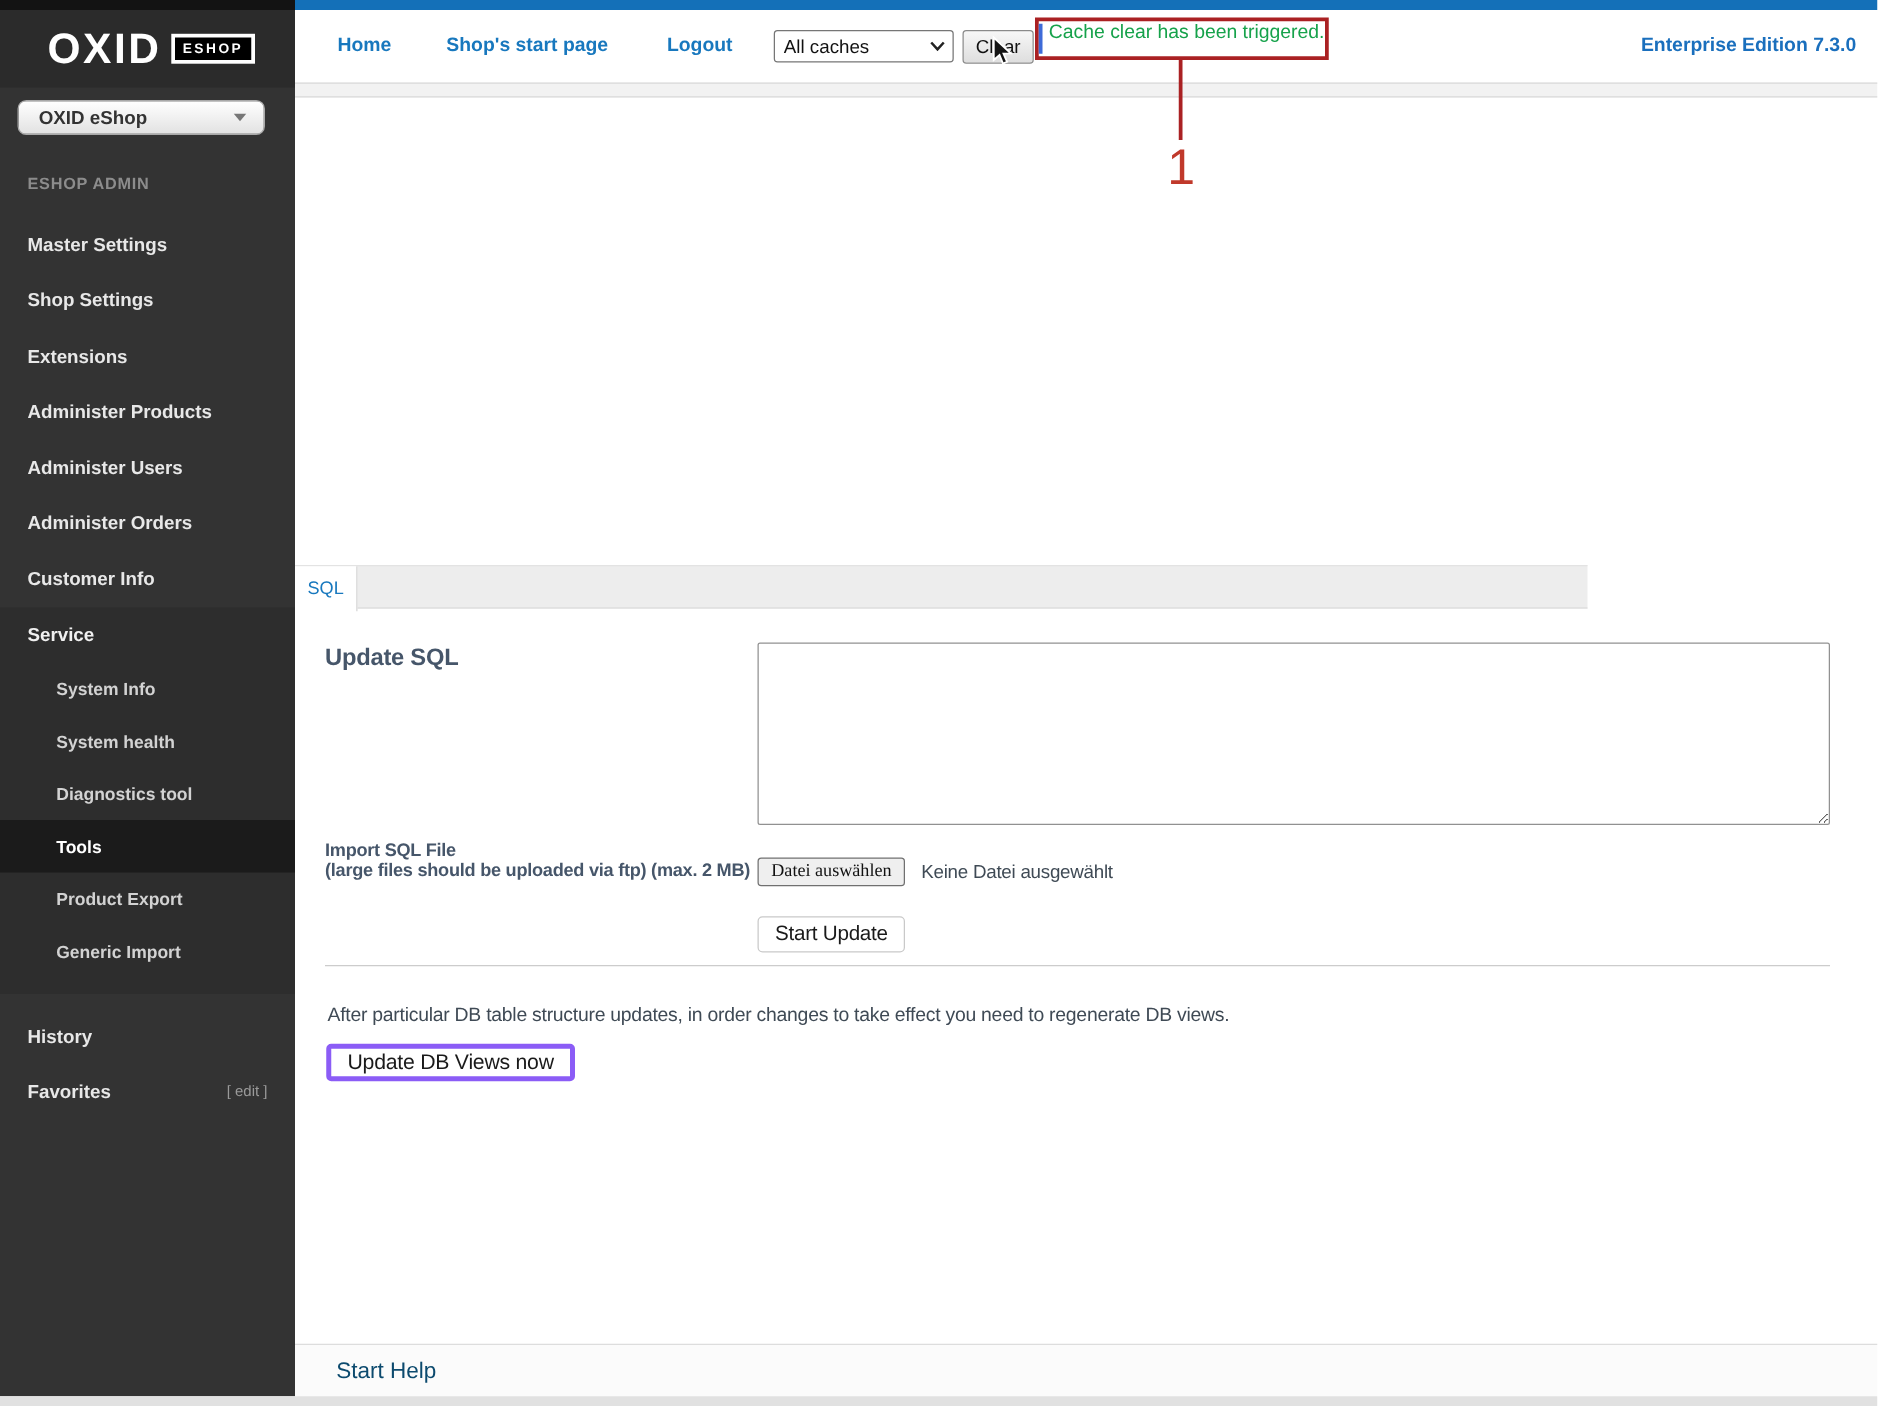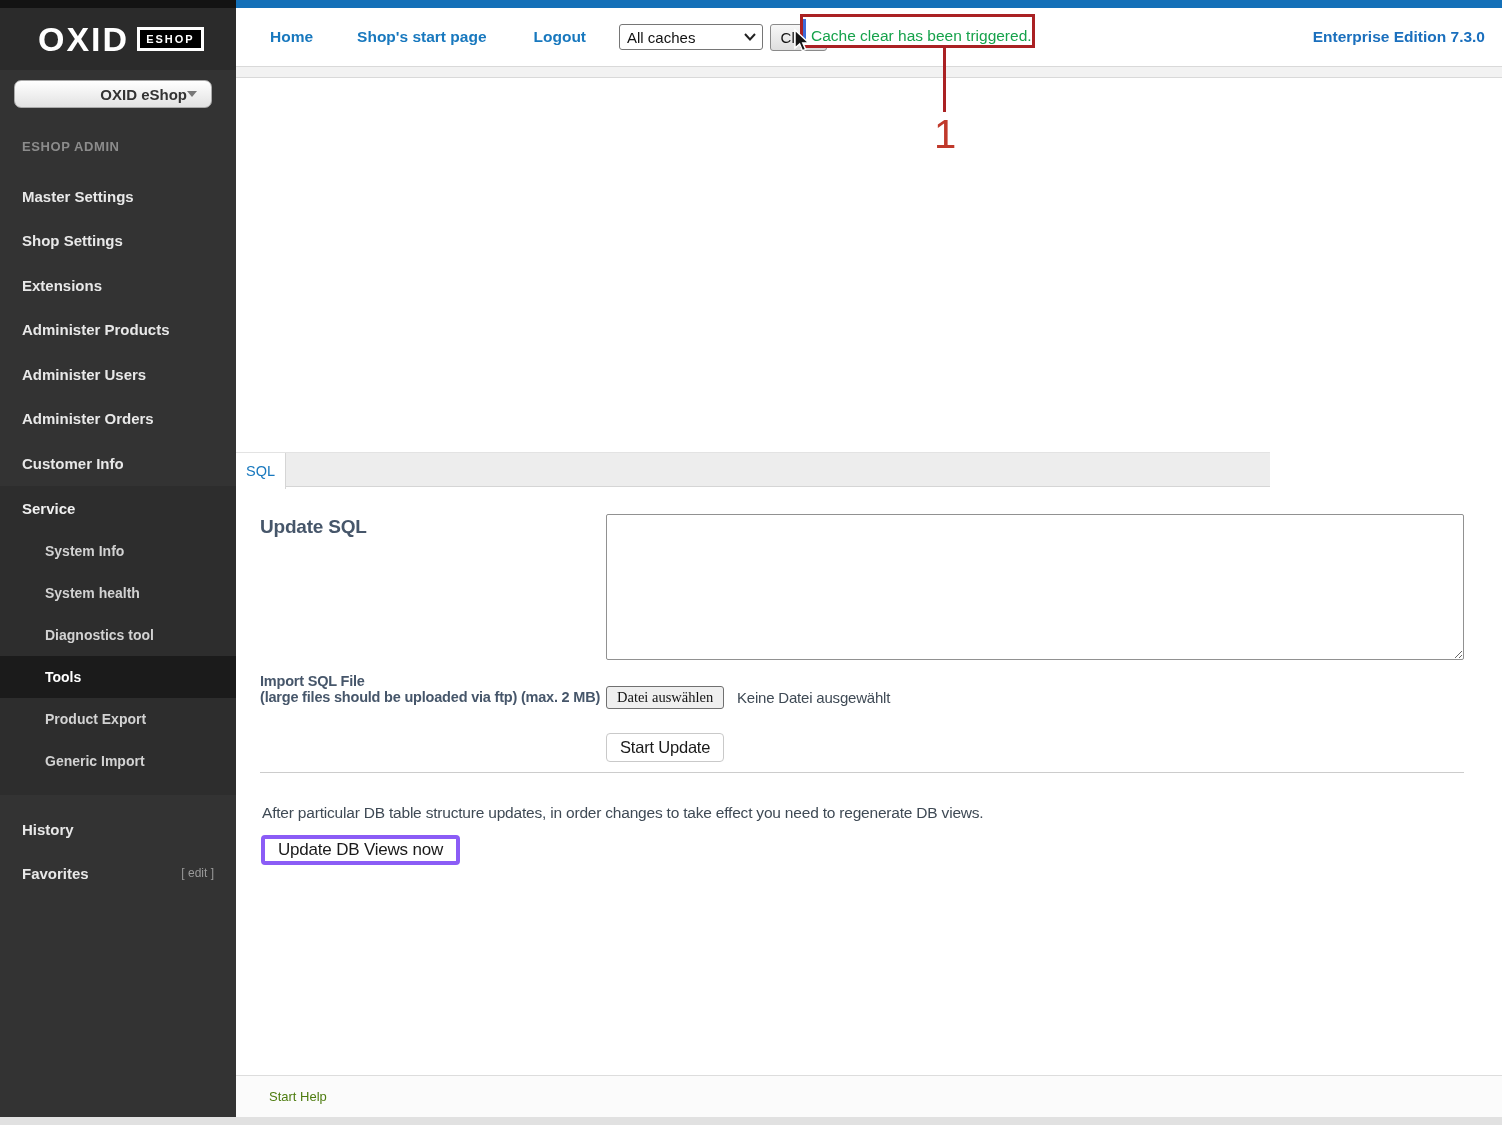--- a/index.html
+++ b/index.html
@@ -2,21 +2,21 @@
 <html><head>
 <meta charset="utf-8">
 <style>
   * { margin:0; padding:0; box-sizing:border-box; }
   html,body { width:1502px; height:1125px; }
   body {
     position:relative; background:#fff; overflow:hidden;
     font-family:"Liberation Sans", sans-serif; color:#222;
   }
   
-  .sidebar { position:absolute; left:0; top:0; width:236px; height:1117px; background:#333333;text-align:right; }
+  .sidebar { position:absolute; left:0; top:0; width:236px; height:1117px; background:#333333; }
   .side-topstrip { height:8px; background:#131313; }
   .logo-area { height:62px; display:flex; align-items:center; padding-left:38px; background:#2b2b2b; }
   .logo-main { color:#fff; font-weight:bold; font-size:34px; letter-spacing:2px; line-height:1; }
   .logo-badge { display:inline-block; margin-left:8px; border:3px solid #fff; background:#000;
     color:#fff; font-size:11px; font-weight:bold; letter-spacing:2px; padding:3px 6px; }
   .shop-select { position:absolute; left:14px; top:80px; width:198px; height:28px;
     background:linear-gradient(#ffffff,#e2e2e2); border:1px solid #a9a9a9; border-radius:7px;
     display:flex; align-items:center; padding:0 14px 0 16px; cursor:pointer; }
   .shop-select-label { font-size:15px; font-weight:bold; color:#333; flex:1; }
   .tri-down { width:0; height:0; border-left:5px solid transparent; border-right:5px solid transparent;
@@ -48,22 +48,22 @@
     font-family:"Liberation Sans", sans-serif; font-size:15px; color:#111; padding:0 22px 0 7px;
     appearance:none; -webkit-appearance:none; cursor:pointer; }
   .sel-chevron { position:absolute; right:7px; top:9px; pointer-events:none; }
   .clear-btn { height:27px; width:57px; background:linear-gradient(#f7f7f7,#dedede);
     border:1px solid #8a8a8a; border-radius:3px; font-family:"Liberation Sans", sans-serif;
     font-size:15px; color:#111; cursor:pointer; }
   .edition { margin-left:auto; padding-right:17px; color:#1a6fbd; font-size:15.5px; font-weight:bold; }
   .substrip { position:absolute; left:236px; top:66px; width:1266px; height:12px; background:#f2f2f2;
     border-top:1px solid #d9d9d9; border-bottom:1px solid #d9d9d9; }
   
-  .status-box { position:absolute; left:800px; top:14px; width:235px; height:34px;
-    border:3px solid #aa2123; display:flex; align-items:flex-end; padding-left:8px; background:#fff; }
+  .status-box { position:absolute; left:828px; top:14px; width:235px; height:34px;
+    border:3px solid #aa2123; display:flex; align-items:flex-start; padding-left:8px; background:#fff; }
   .status-text { color:#16a24b; font-size:15.5px; white-space:nowrap; }
   .caret-bar { position:absolute; left:0px; top:2px; width:3px; height:24px; background:#3e6bd8; }
   .ann-line { position:absolute; left:943px; top:48px; width:3px; height:64px; background:#aa2123; }
   .ann-num { position:absolute; left:928px; top:112px; width:34px; text-align:center;
     color:#c0392b; font-size:40px; font-weight:normal; }
   .cursor-svg { position:absolute; left:790px; top:28px; pointer-events:none; }
   
   .tabbar { position:absolute; left:236px; top:452px; width:1034px; height:35px; background:#ededed;
     border-top:1px solid #e3e3e3; border-bottom:1px solid #d5d5d5; }
   .tab-active { position:absolute; left:0; top:0; width:50px; height:36px; background:#fff;
@@ -84,21 +84,21 @@
     background:#fff; border:1px solid #c9c9c9; border-radius:4px;
     font-family:"Liberation Sans", sans-serif; font-size:16.5px; color:#1a1a1a; letter-spacing:-0.2px; cursor:pointer; }
   .divider { position:absolute; left:24px; top:285px; width:1204px; border-top:1px solid #cccccc; }
   .db-note { position:absolute; left:26px; top:317px; font-size:15.5px; color:#3f4a55; letter-spacing:-0.2px; }
   .db-views-btn { position:absolute; left:25px; top:348px; height:30px; padding:0 13px;
     background:#fff; border:4px solid #8b5cf6; border-radius:4px;
     font-family:"Liberation Sans", sans-serif; font-size:17px; color:#1a1a1a; letter-spacing:-0.2px; cursor:pointer; }
   
   .footer { position:absolute; left:236px; top:1075px; width:1266px; height:42px; background:#fbfbfb;
     border-top:1px solid #dddddd; display:flex; align-items:center; padding-left:33px; }
-  .help-link { color:#4d7c0f; font-size:13px; cursor:pointer;text-align:right; }
+  .help-link { color:#0c4a6e; font-size:18px; cursor:pointer;text-align:right; }
   .bottom-strip { position:absolute; left:0; top:1117px; width:1502px; height:8px; background:#e1e1e1; }
 </style>
 </head>
 <body>
 
 <div class="sidebar">
   <div class="side-topstrip"></div>
   <div class="logo-area">
     <span class="logo-main">OXID</span>
     <span class="logo-badge">ESHOP</span>

